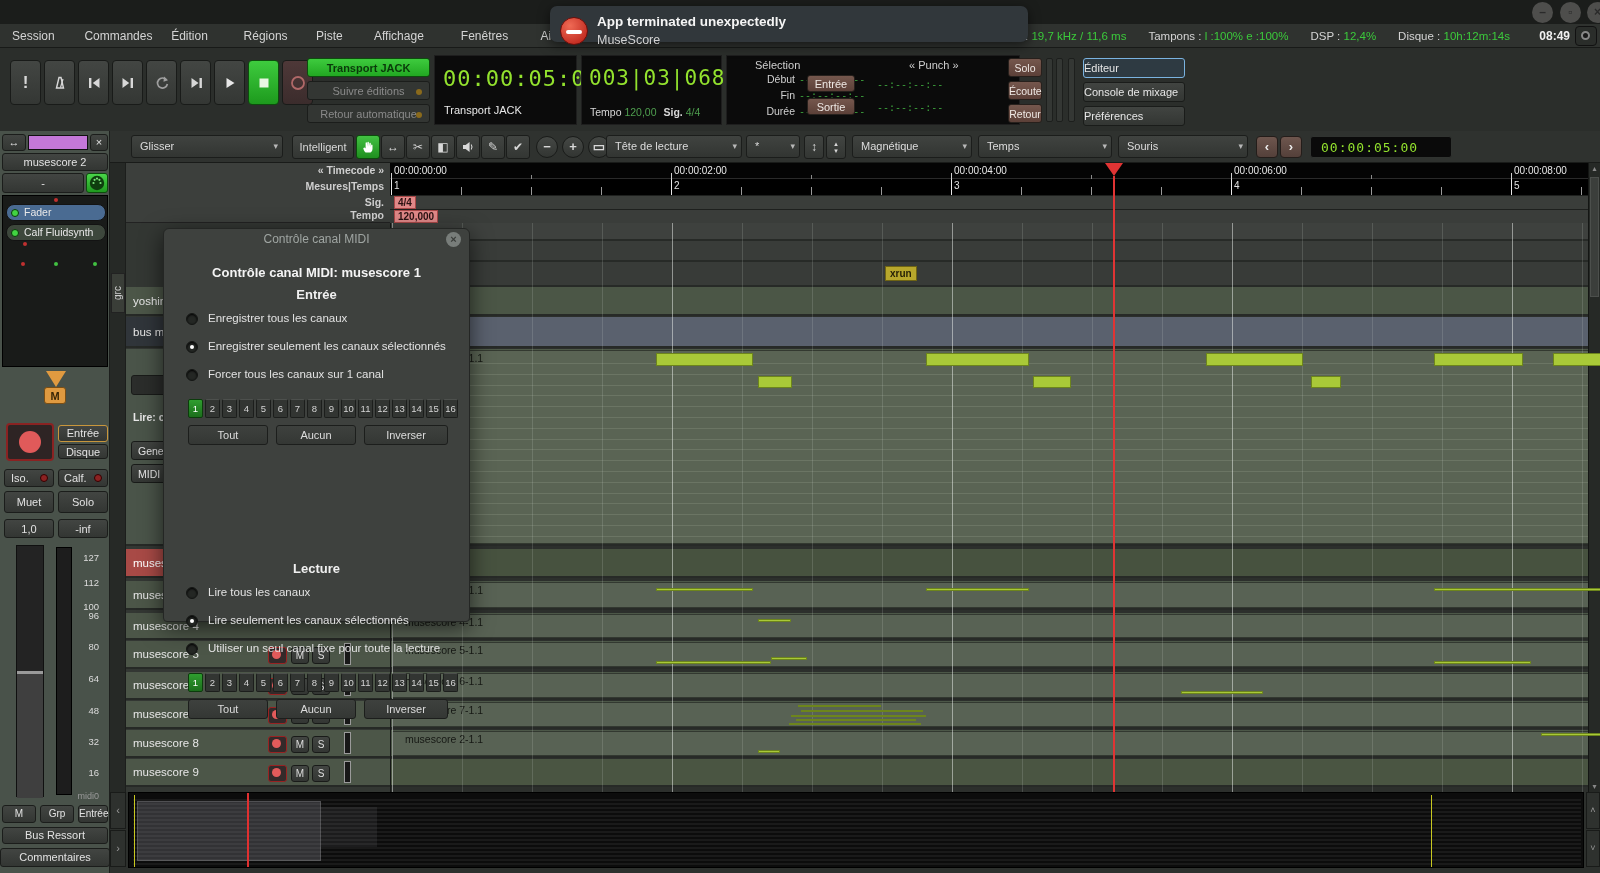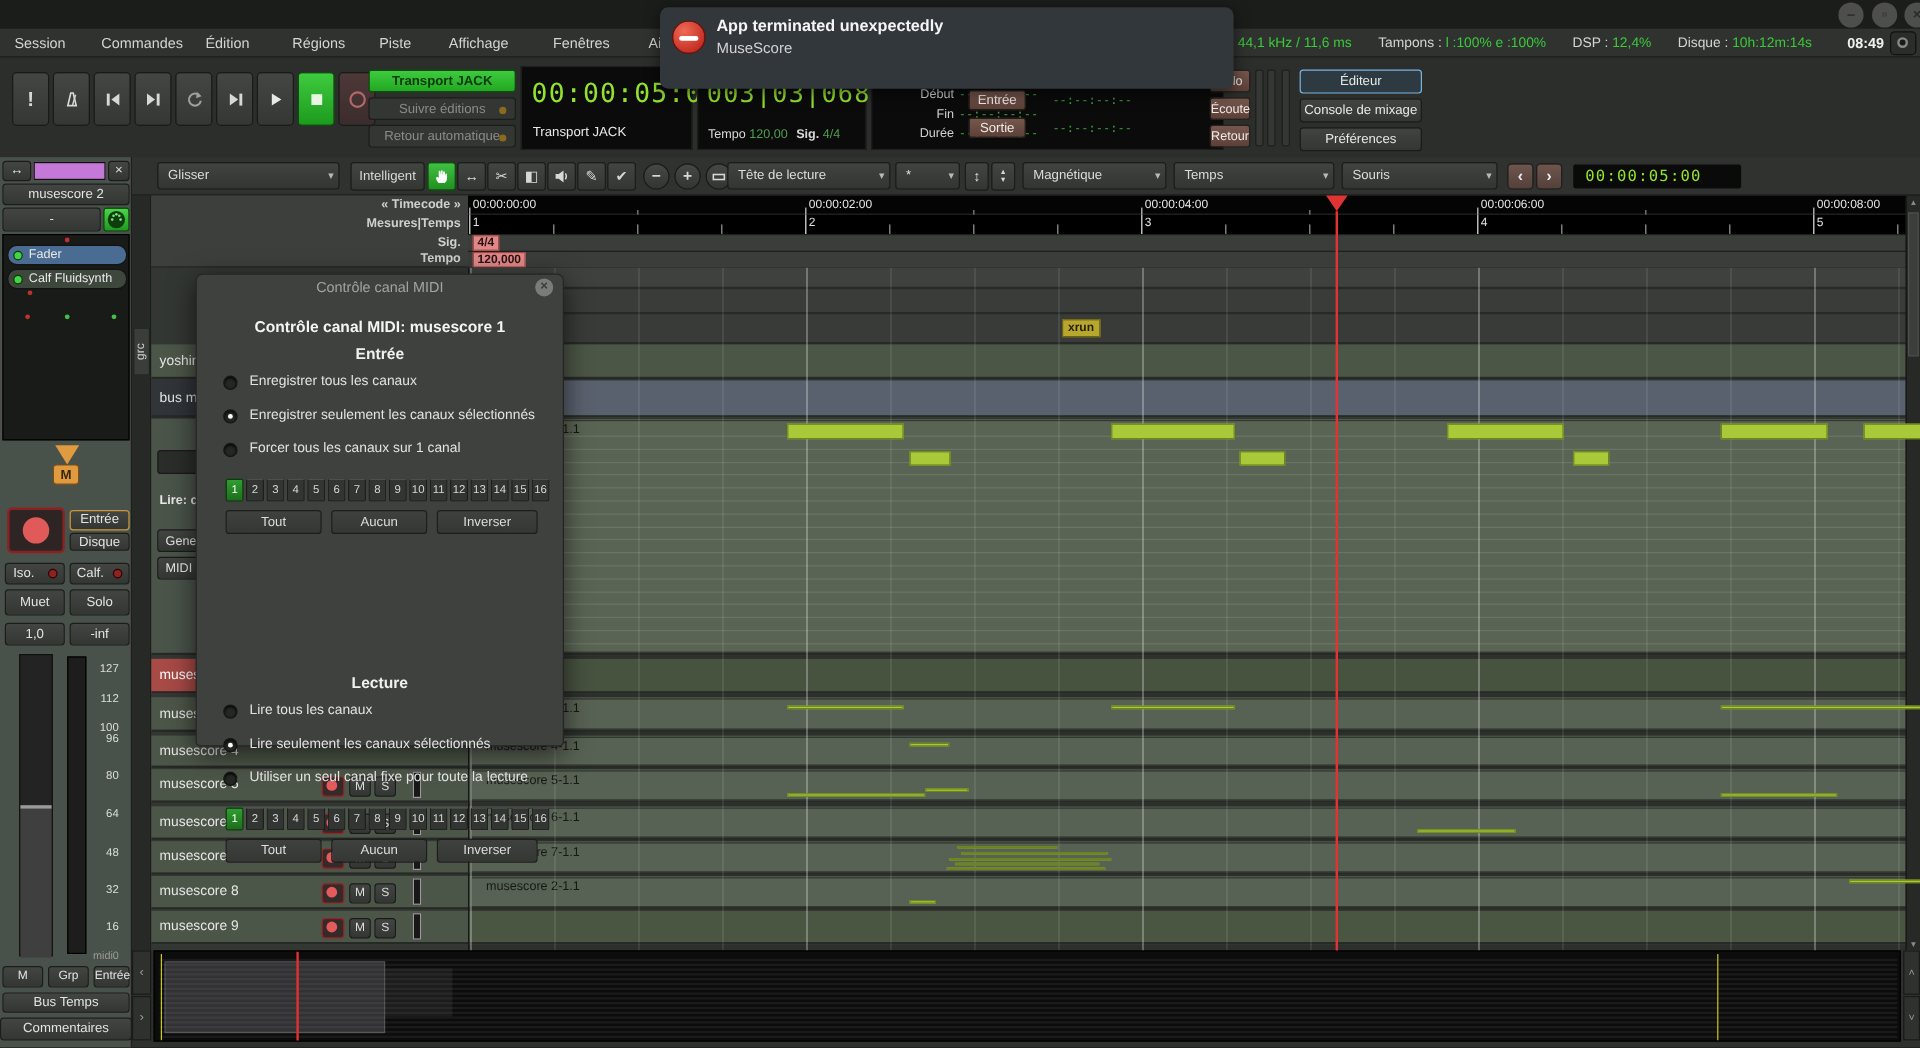--- a/index.html
+++ b/index.html
@@ -22,21 +22,21 @@
   .tbtn0 { position:absolute; top:12px; width:31px; height:45px; background:linear-gradient(#434643,#343734); border:1px solid #191b19; border-radius:4px; color:#d8d8d8; display:flex; align-items:center; justify-content:center; }
   .tbtn0.green { background:linear-gradient(#3ecb3e,#1d9a1d); border-color:#0d4d0d; }
   .tbtn0.rec { background:linear-gradient(#4e3838,#3b2c2c); }
   .stopstrip { position:absolute; left:0; top:60px; width:302px; height:22px; background:#000; color:#fff; font-weight:bold; font-size:12.5px; }
   .jackcol div { position:absolute; left:307px; width:123px; height:19px; border-radius:3px; font-size:11px; text-align:center; line-height:18px; }
   .clockpanel { position:absolute; background:#0b0b0b; border:1px solid #1e1e1e; }
   .bigdigits { font-family:"DejaVu Sans Mono", monospace; color:#93e22e; font-size:24px; letter-spacing:1px; }
   .dashval { font-family:"DejaVu Sans Mono", monospace; color:#3da53d; font-size:10px; }
   .brownbtn { position:absolute; background:linear-gradient(#75574d,#5c4038); border:1px solid #27201c; border-radius:3px; color:#efe8e4;
     font-size:11px; text-align:center; }
-  .winbtn2 { position:absolute; left:1083px; width:102px; height:20px; background:linear-gradient(#414441,#333633); border:1px solid #1a1c1a; border-radius:3px; color:#e6e6e6; font-size:11px; text-align:center; line-height:18px;}
+  .winbtn2 { position:absolute; left:1083px; width:102px; height:20px; background:linear-gradient(#414441,#333633); border:1px solid #1a1c1a; border-radius:3px; color:#e6e6e6; font-size:11px; text-align:left; line-height:18px;}
   .vstrip { position:absolute; width:7px; height:64px; top:10px; background:#343734; border:1px solid #1d1f1d; border-radius:2px;}
   
   .toolbar { position:absolute; left:110px; top:131px; width:1490px; height:32px; background:#2f322f; border-bottom:1px solid #191b19; }
   .dd { position:absolute; top:4px; height:23px; background:linear-gradient(#404340,#323532); border:1px solid #1b1d1b; border-radius:3px; color:#dcdcdc; font-size:11px; line-height:21px; padding:0 16px 0 8px; }
   .dd i { position:absolute; right:4px; top:0; font-style:normal; color:#b8b8b8; font-size:9px; line-height:21px;}
   .tbtn { position:absolute; top:4px; width:24px; height:24px; background:linear-gradient(#424542,#333633); border:1px solid #1b1d1b; border-radius:3px; color:#d8d8d8; display:flex; align-items:center; justify-content:center; font-size:12px; }
   .tbtn.act { background:linear-gradient(#42c142,#1f8f1f); border-color:#0c4c0c; color:#fff; }
   .zbtn { position:absolute; top:5px; width:22px; height:22px; border-radius:50%; background:linear-gradient(#454845,#323532); border:1px solid #191b19; color:#d8d8d8; text-align:center; line-height:20px; font-size:13px; font-weight:bold;}
   .nudge { position:absolute; top:5px; width:22px; height:22px; border-radius:4px; background:linear-gradient(#6e564e,#54403a); border:1px solid #241d1a; color:#eee; text-align:center; line-height:20px; font-size:13px; font-weight:bold;}
   
@@ -75,21 +75,21 @@
   .dlgtitle { position:absolute; top:3px; left:0; width:100%; text-align:center; color:#9fa5a2; font-size:12px; }
   .dlgclose { position:absolute; right:8px; top:3px; width:15px; height:15px; border-radius:50%; background:#787d7a; color:#3a3d3a; font-size:11px; font-weight:bold; text-align:center; line-height:14px; }
   .dlghead { position:absolute; left:0; width:100%; text-align:center; color:#f4f4f4; font-weight:bold; font-size:13px; }
   .radio { position:absolute; width:12px; height:12px; border-radius:50%; background:#242724; border:1px solid #141614; box-shadow:inset 0 1px 2px #000; }
   .radio.sel::after { content:""; position:absolute; left:3px; top:3px; width:4px; height:4px; border-radius:50%; background:#fff; }
   .optlabel { position:absolute; color:#e2e2e2; font-size:11.5px; white-space:nowrap; }
   .chcell { position:absolute; width:15px; height:19px; background:#323532; border:1px solid #1c1e1c; border-top-color:#4d504d; border-radius:2px; color:#d5d5d5; font-size:9.5px; text-align:center; line-height:18px; }
   .chcell.on { background:linear-gradient(#2f9e2f,#1c6e1c); border-color:#0c3c0c; color:#fff; }
   .dlgbtn { position:absolute; height:20px; background:linear-gradient(#3e413e,#343734); border:1px solid #1c1e1c; border-radius:3px; color:#dcdcdc; font-size:11px; text-align:center; line-height:18px; }
   
-  .notif { position:absolute; left:550px; top:6px; width:478px; height:68px; background:#31373b; border-radius:7px; box-shadow:0 3px 12px rgba(0,0,0,0.55); z-index:60; }
+  .notif { position:absolute; left:550px; top:6px; width:478px; height:36px; background:#31373b; border-radius:7px; box-shadow:0 3px 12px rgba(0,0,0,0.55); z-index:60; }
   .notifico { position:absolute; left:10px; top:11px; width:28px; height:28px; border-radius:50%; background:radial-gradient(circle at 35% 30%, #ef6a55, #b51a12); border:1px solid #6d0e0a;}
   .notifico i { position:absolute; left:5px; top:11.5px; width:16px; height:4.5px; background:#fff; border-radius:2px; }
   .notiftitle { position:absolute; left:47px; top:8px; font-weight:bold; font-size:13.5px; color:#f5f5f5; }
   .notifsub { position:absolute; left:47px; top:27px; font-size:12.5px; color:#d2d2d2; }
   svg { display:block; }
 </style>
 </head>
 <body>
 
 <div class="screen">
@@ -106,21 +106,21 @@
     <div id="menu-items">
         <div class="menuitem" style="left: 2px;">Session</div>
         <div class="menuitem" style="left: 74.4px;">Commandes</div>
         <div class="menuitem" style="left: 161.2px;">Édition</div>
         <div class="menuitem" style="left: 233.6px;">Régions</div>
         <div class="menuitem" style="left: 306px;">Piste</div>
         <div class="menuitem" style="left: 364px;">Affichage</div>
         <div class="menuitem" style="left: 450.8px;">Fenêtres</div>
         <div class="menuitem" style="left: 530.4px;">Aide</div>
       </div>
-    <div class="statusarea"><span id="status-segs"><span class="statusseg">Audio : <b>44,1 kHz / 11,6 ms</b></span><span class="statusseg">Tampons : <b>l :100% e :100%</b></span><span class="statusseg">DSP : <b>12,4%</b></span><span class="statusseg">Disque : <b>10h:12m:14s</b></span></span></div>
+    <div class="statusarea"><span id="status-segs"><span class="statusseg">Audio : <b>19,7 kHz / 11,6 ms</b></span><span class="statusseg">Tampons : <b>l :100% e :100%</b></span><span class="statusseg">DSP : <b>12,4%</b></span><span class="statusseg">Disque : <b>10h:12m:14s</b></span></span></div>
     <div class="statclock">08:49</div>
   </div>
   <div class="fdbkbtn">
       <i></i>
     </div>
 
   <div class="transport">
     <div id="transport-buttons">
         <div class="tbtn0" style="left: 10px;">
           <div style="font-size:17px;font-weight:bold;">!</div>
@@ -328,21 +328,21 @@
         <div class="scalelbl" style="top: 574px;">48</div>
         <div class="scalelbl" style="top: 605px;">32</div>
         <div class="scalelbl" style="top: 636px;">16</div>
         <div style="top: 660px; right: 10px; position: absolute; font-size: 9px; color: rgb(154, 154, 154);">midi0</div>
       </div>
     <div id="strip-tabs">
         <div class="sbtn" style="left: 2px; top: 674px; width: 34px; height: 18px; line-height: 16px; font-size: 10px;">M</div>
         <div class="sbtn" style="left: 40px; top: 674px; width: 34px; height: 18px; line-height: 16px; font-size: 10px;">Grp</div>
         <div class="sbtn" style="left: 78px; top: 674px; width: 30px; height: 18px; line-height: 16px; font-size: 10px;">Entrée</div>
       </div>
-    <div class="sbtn" style="left:2px;top:696px;width:106px;height:17px;line-height:15px;">Bus Temps</div>
+    <div class="sbtn" style="left:2px;top:696px;width:106px;height:17px;line-height:15px;">Bus Ressort</div>
     <div class="sbtn" style="left:0px;top:717px;width:110px;height:19px;line-height:17px;">Commentaires</div>
   </div>
 
   <div class="gutter">
     <div class="grptab">grc</div>
   </div>
   <div class="sumnav" style="left:110px;top:792px;">‹</div>
   <div class="sumnav" style="left:110px;top:830px;">›</div>
   <div class="sumnav" style="left:1586px;top:792px;width:14px;font-size:9px;">˄</div>
   <div class="sumnav" style="left:1586px;top:830px;width:14px;font-size:9px;">˅</div>

